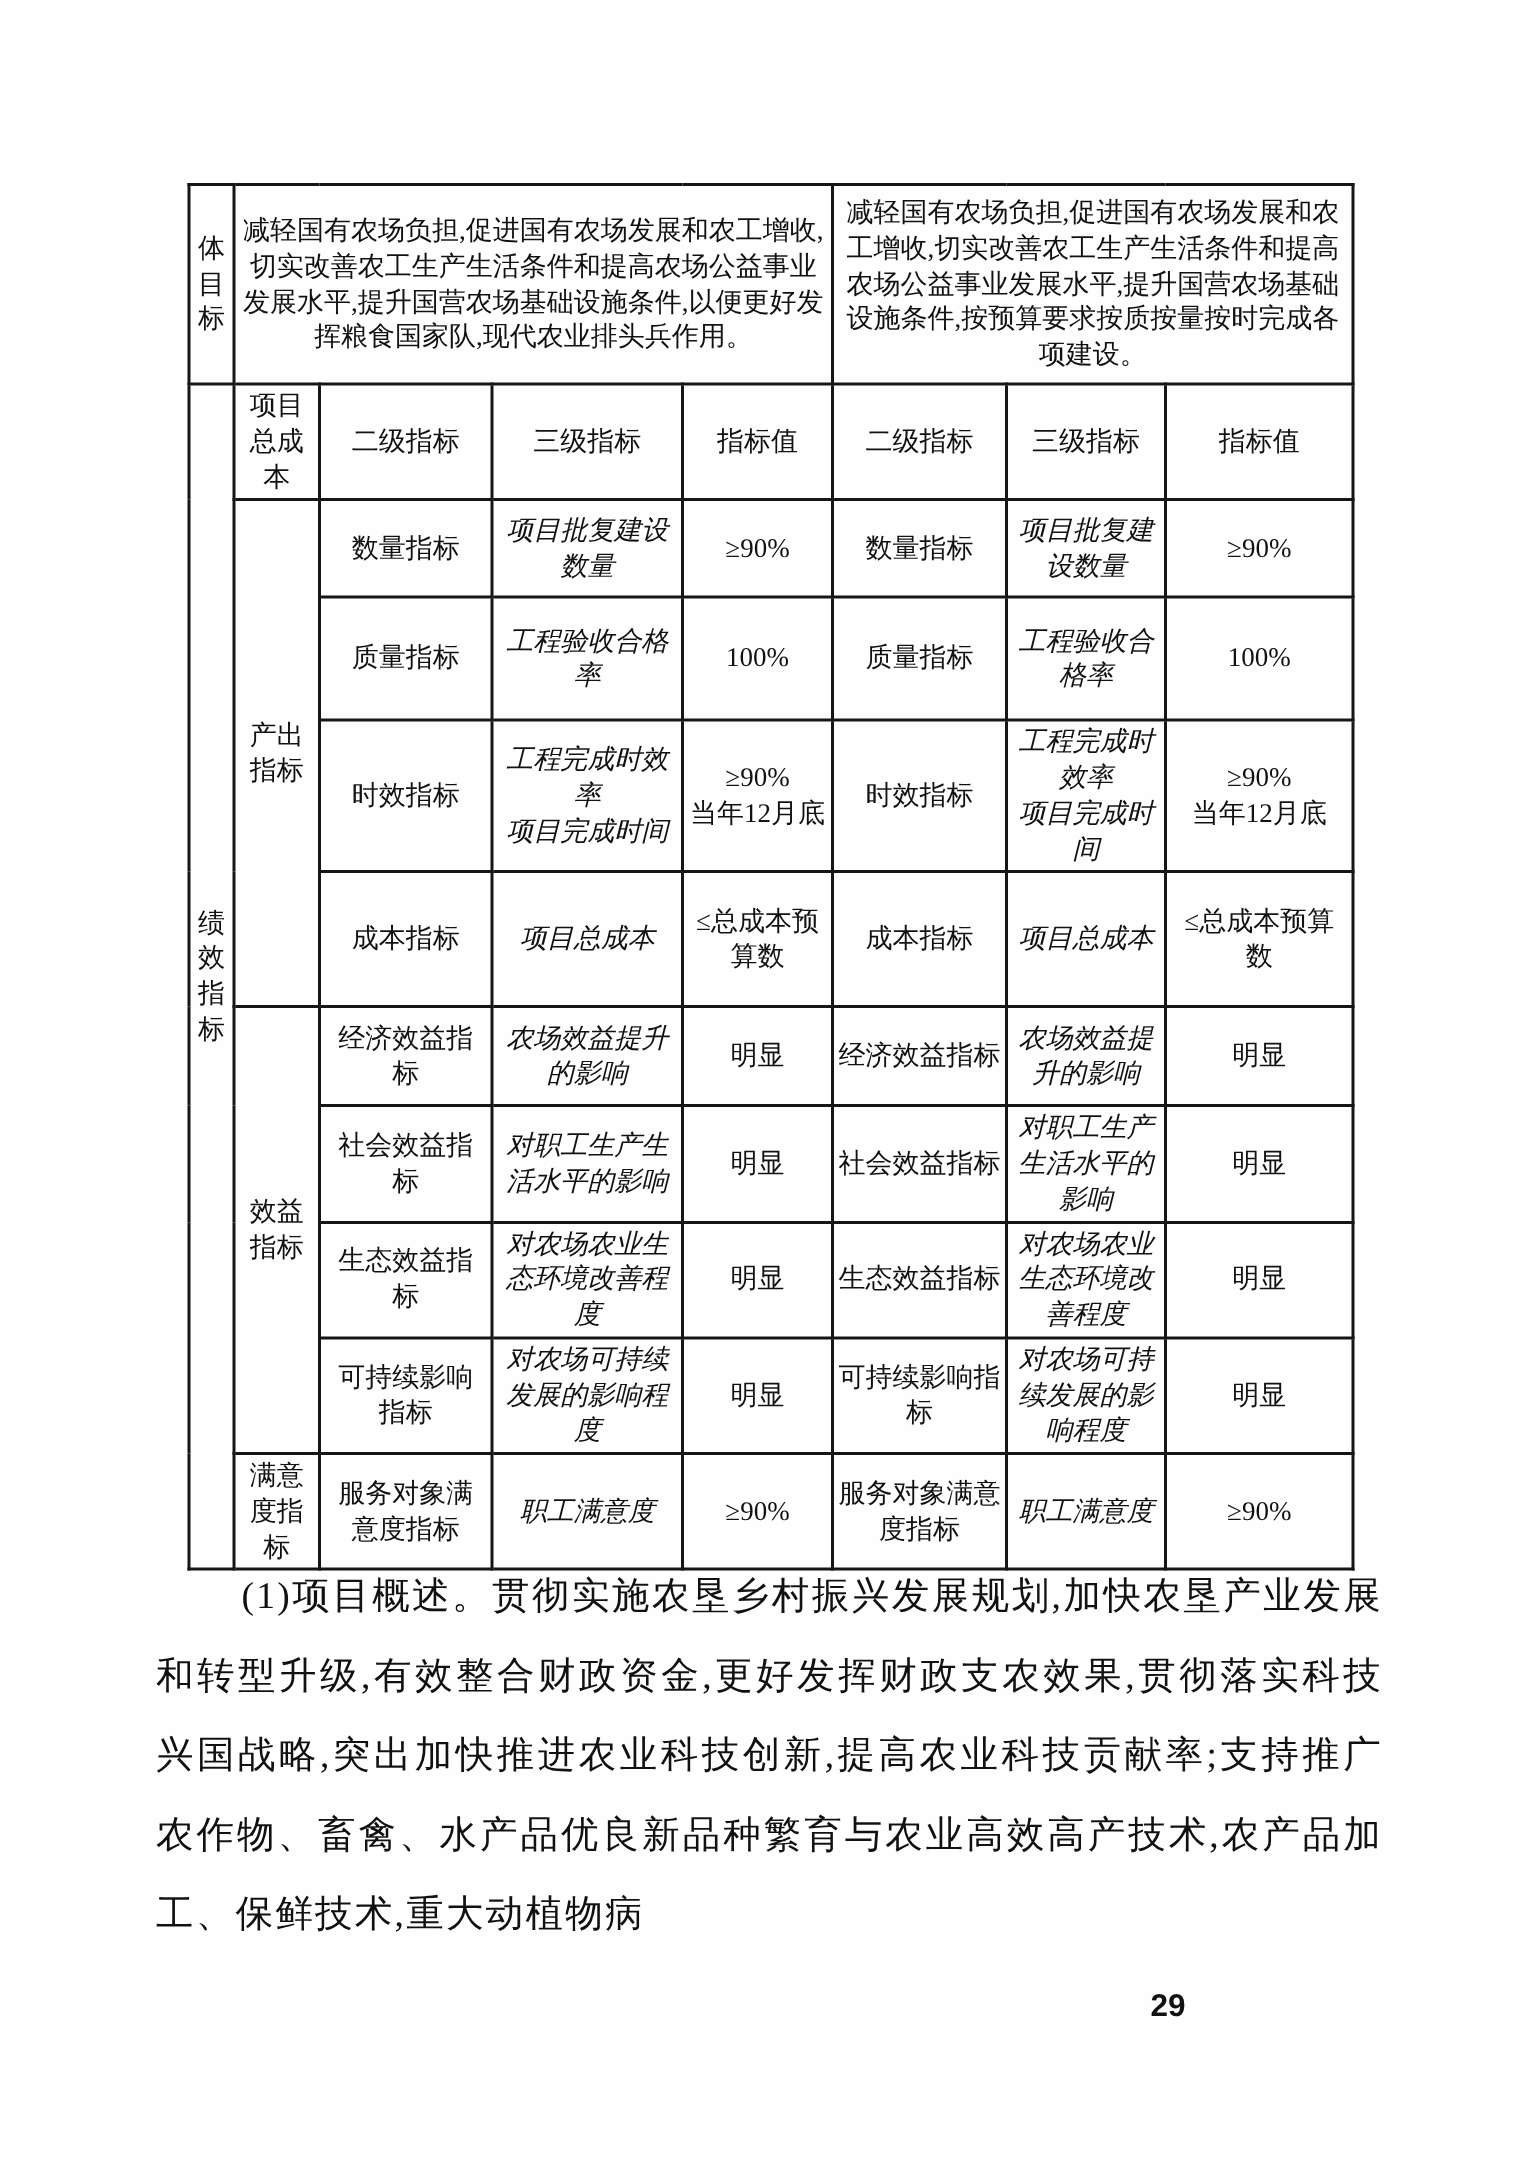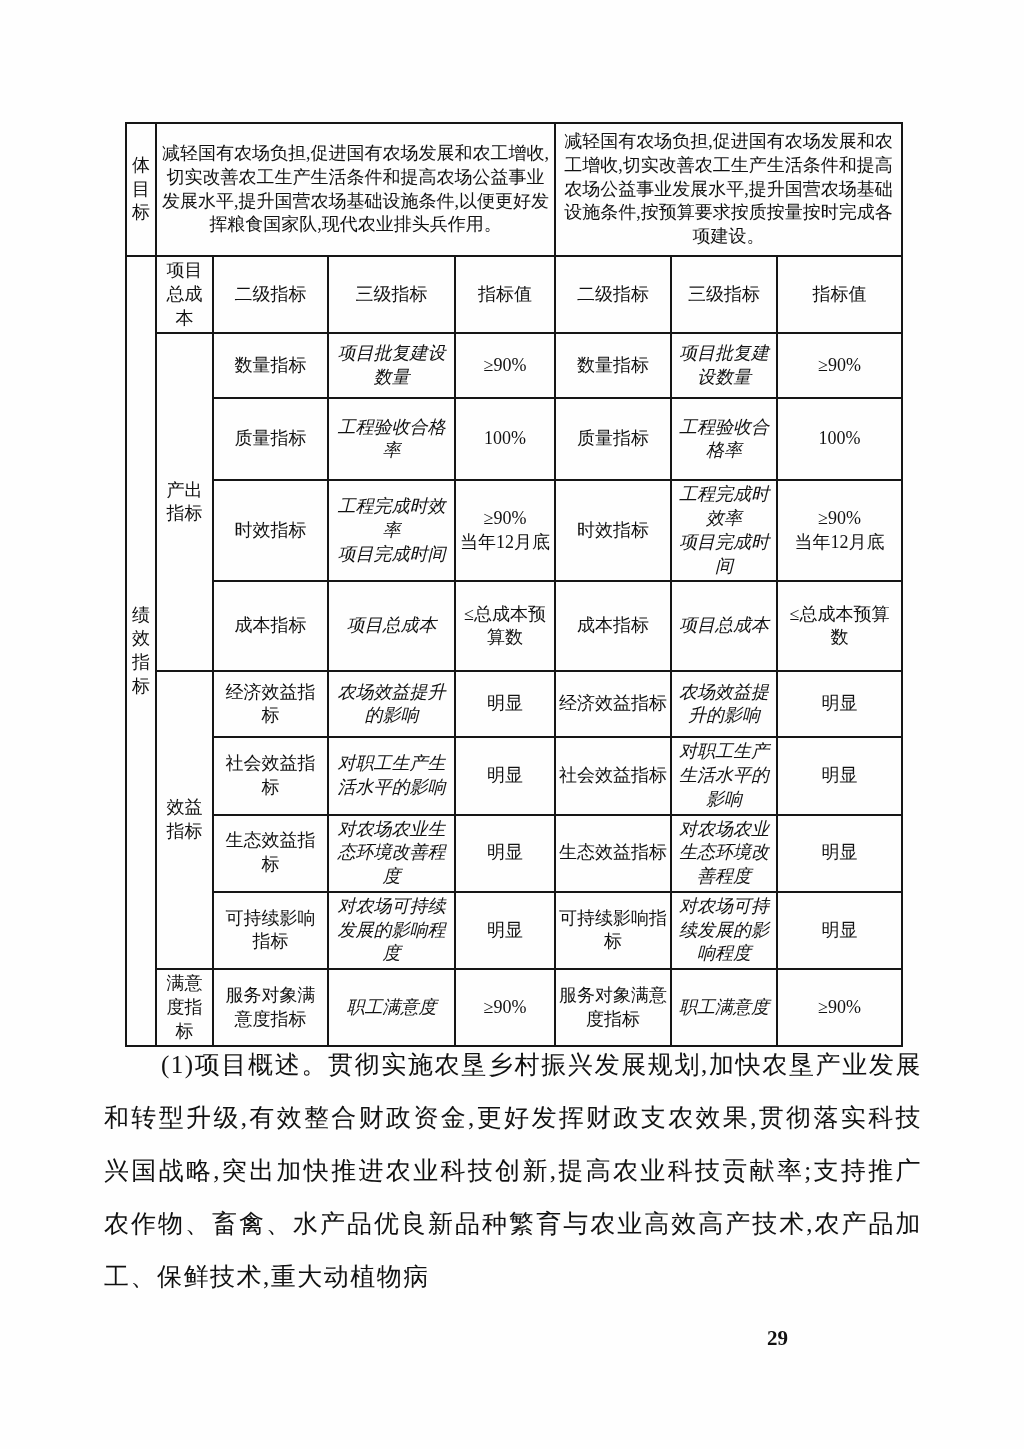--- a/index.html
+++ b/index.html
@@ -40,21 +40,21 @@
     padding-left:72px;white-space:nowrap;
   }
   .para{
     position:absolute;left:104px;top:1038px;width:818px;
     font-size:25px;line-height:53px;letter-spacing:1.5px;
     text-align:justify;text-indent:57px;
   }
   .pagenum{
     position:absolute;left:767px;top:1326px;
     font-size:21px;font-weight:bold;
-    font-family:Liberation Serif, serif;
+    font-family:Liberation Sans, sans-serif;
   }
 </style>
 </head>
 <body>
 
 <div class="sheet">
 
   <table class="ind">
     <colgroup>
       <col style="width:30px">

